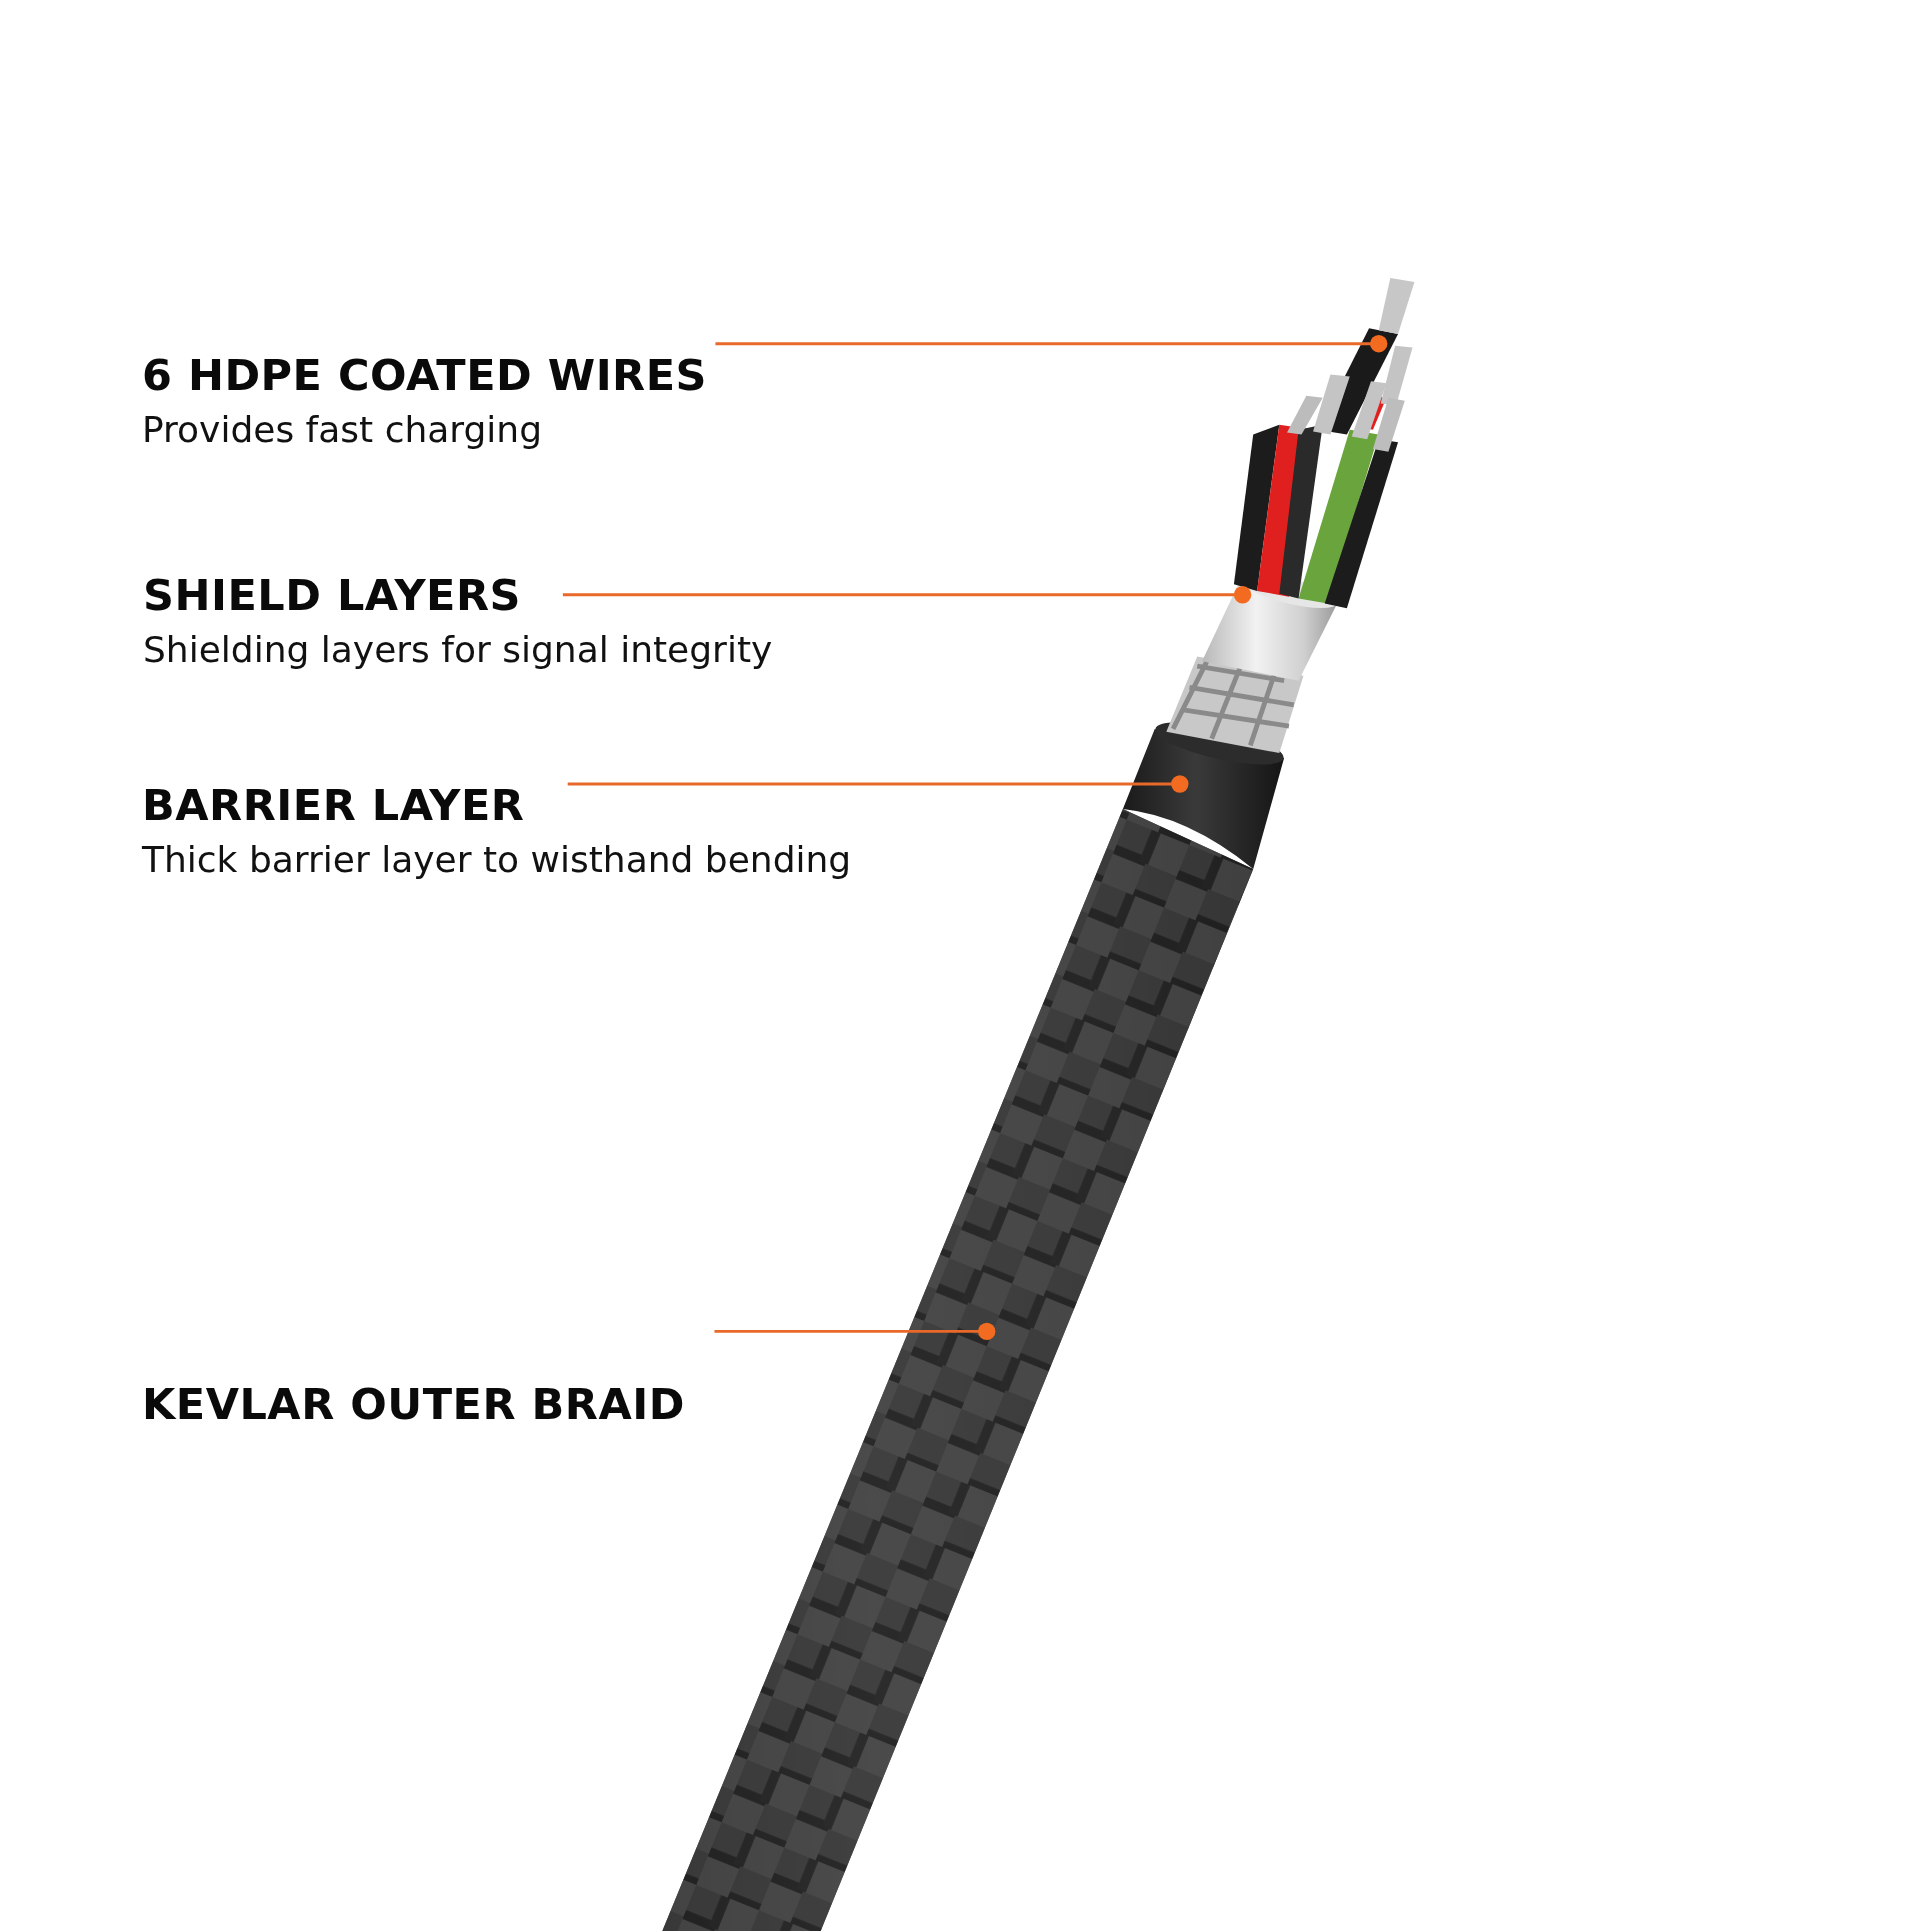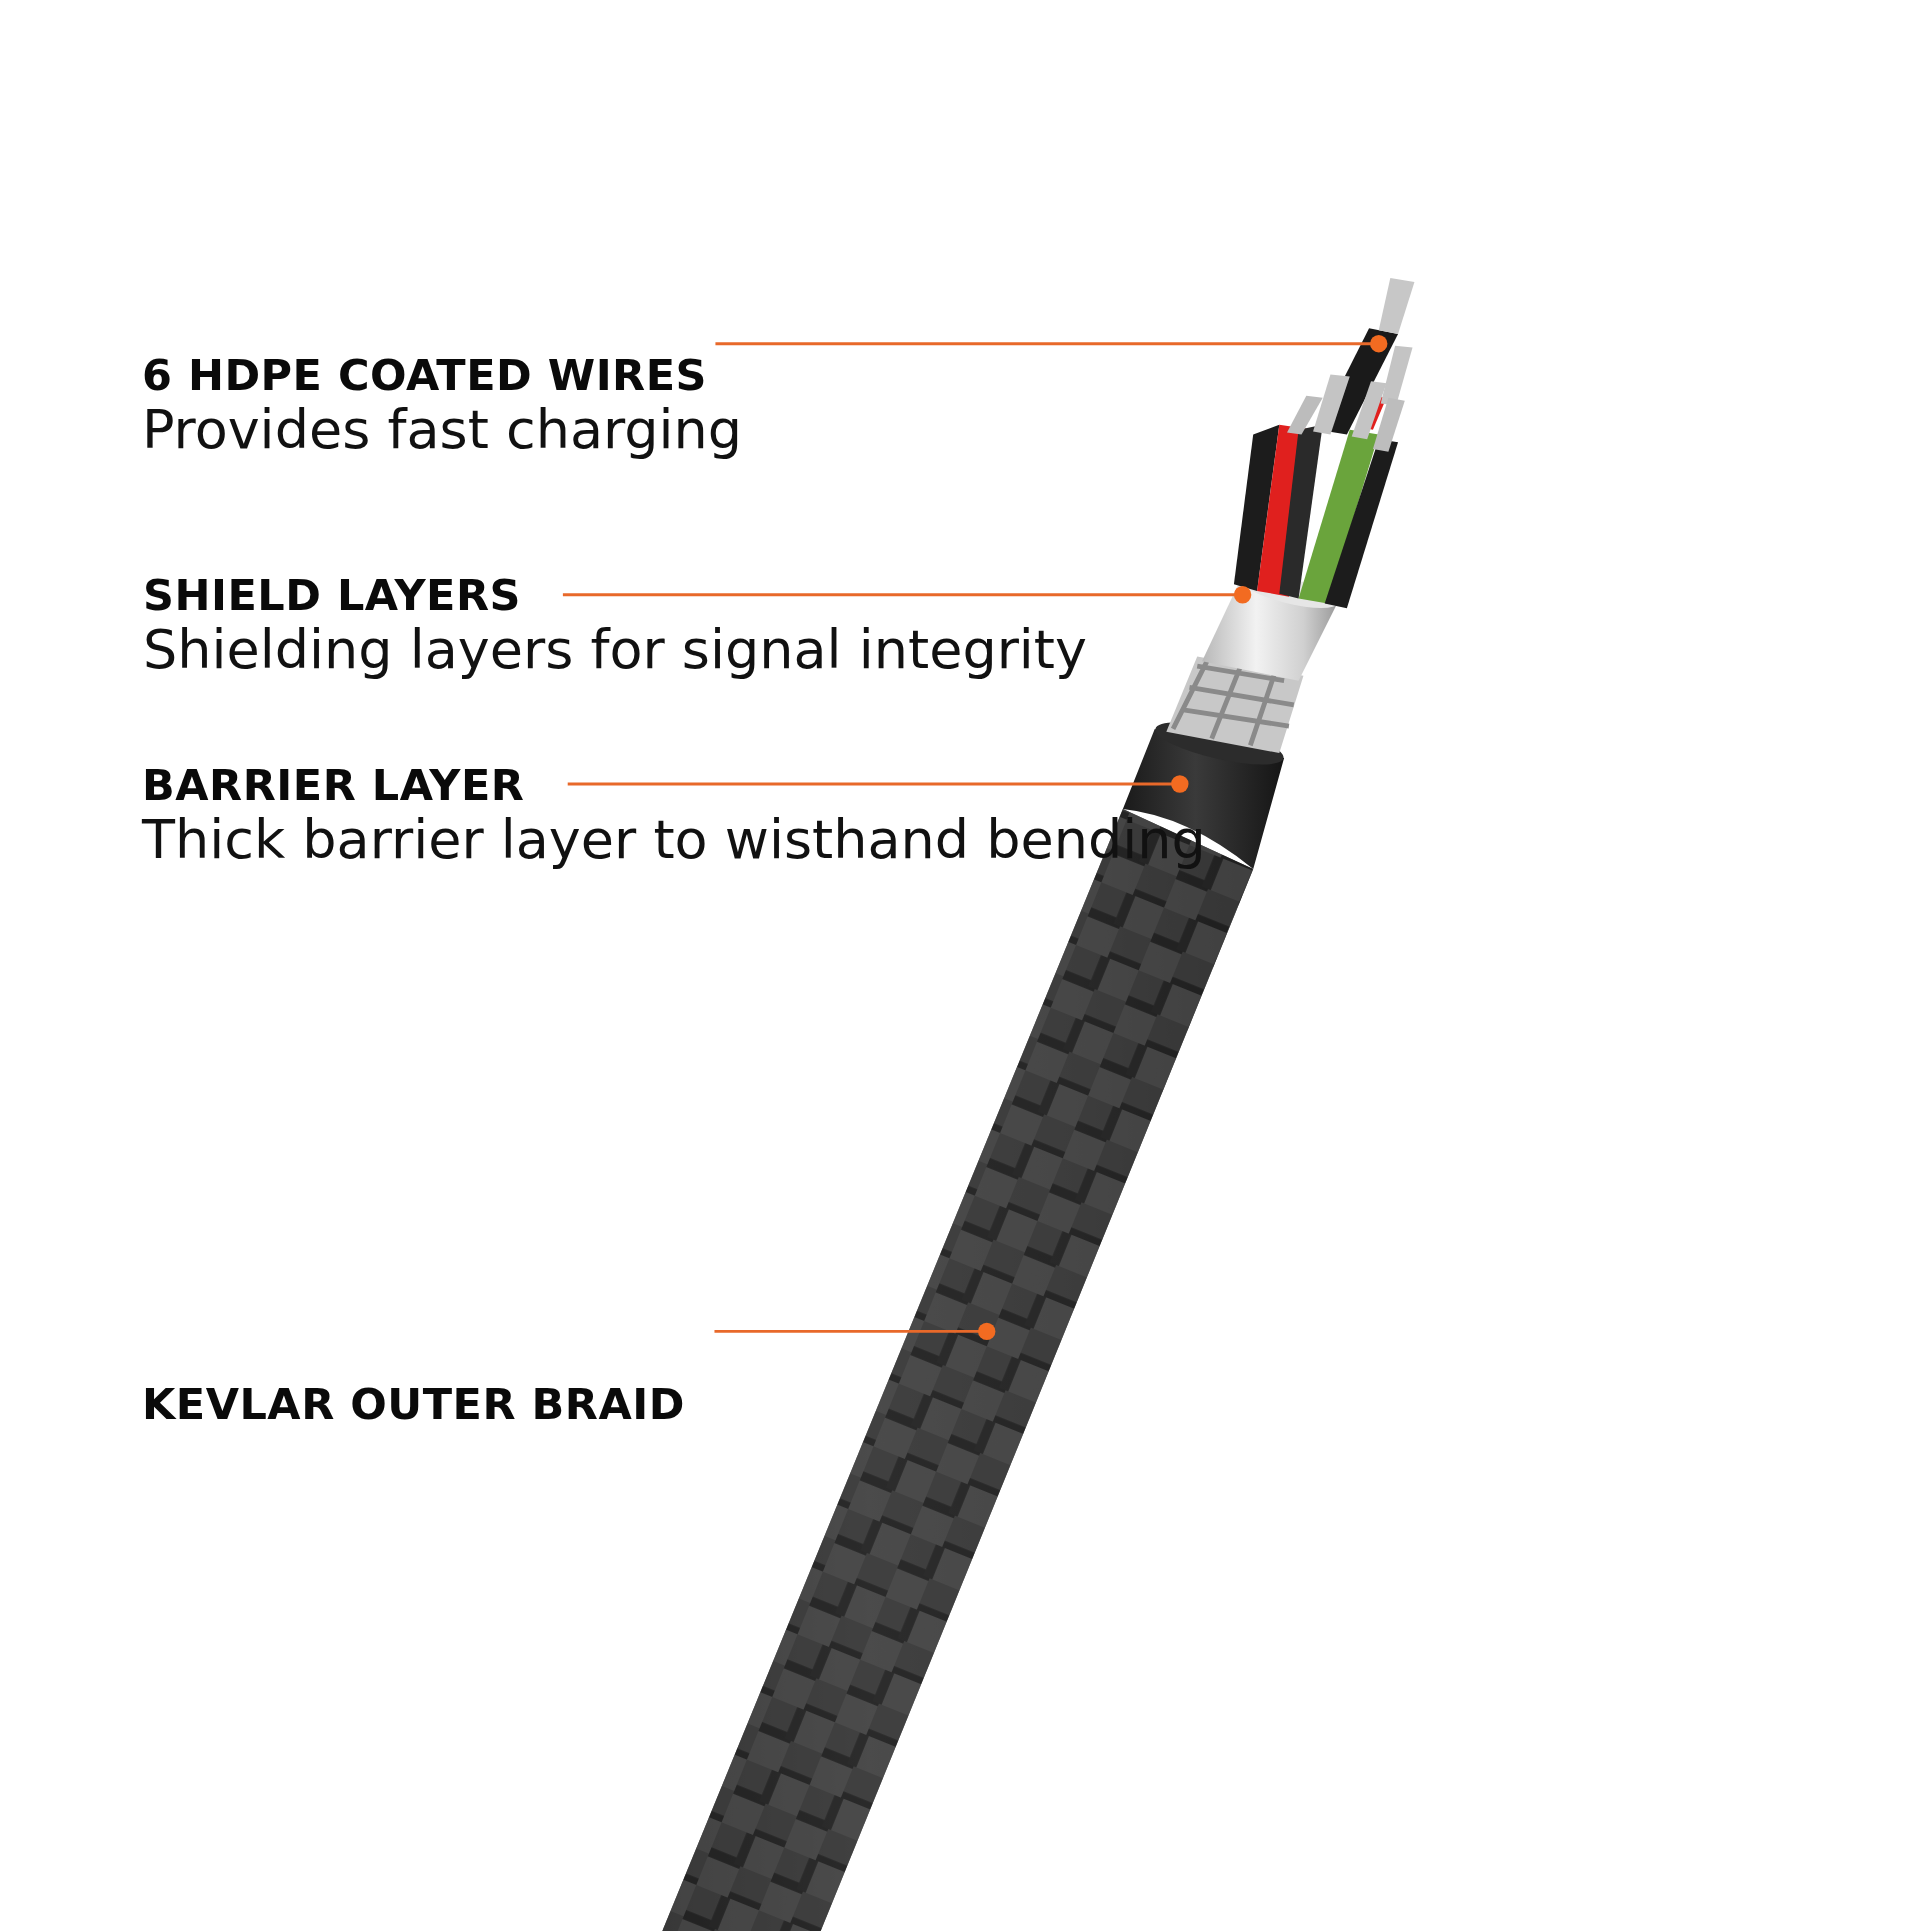--- a/index.html
+++ b/index.html
@@ -1,23 +1,23 @@
 <!DOCTYPE html>
 <html><head>
 <meta charset="utf-8">
 <style>
   html, body { margin:0; padding:0; }
   body { width:1931px; height:1931px; background:#ffffff; position:relative; overflow:hidden;
          font-family:"DejaVu Sans", "Liberation Sans", sans-serif; }
   .label { position:absolute; color:#0a0a0a; white-space:nowrap; }
   .label .title { font-weight:bold; font-size:43px; letter-spacing:0.5px; line-height:54px; display:block; }
-  .label .desc { font-size:54px; line-height:56px; display:block; color:#111; }
+  .label .desc { font-size:36px; line-height:56px; display:block; color:#111; }
   #lbl-wires { left:142px; top:316px;margin-top:32px; }
   #lbl-shield { left:143px; top:568px; }
-  #lbl-barrier { left:142px; top:758px; }
+  #lbl-barrier { left:142px; top:778px; }
   #lbl-kevlar { left:142px; top:1377px; }
   svg.cable { position:absolute; left:0; top:0; }
 </style>
 </head>
 <body>
 
 <svg class="cable" width="1931" height="1931" viewBox="0 0 2000 2000">
   <defs>
     <linearGradient id="braidGrad" x1="0" y1="0" x2="1" y2="0">
       <stop offset="0" stop-color="#2a2a2a"></stop>

